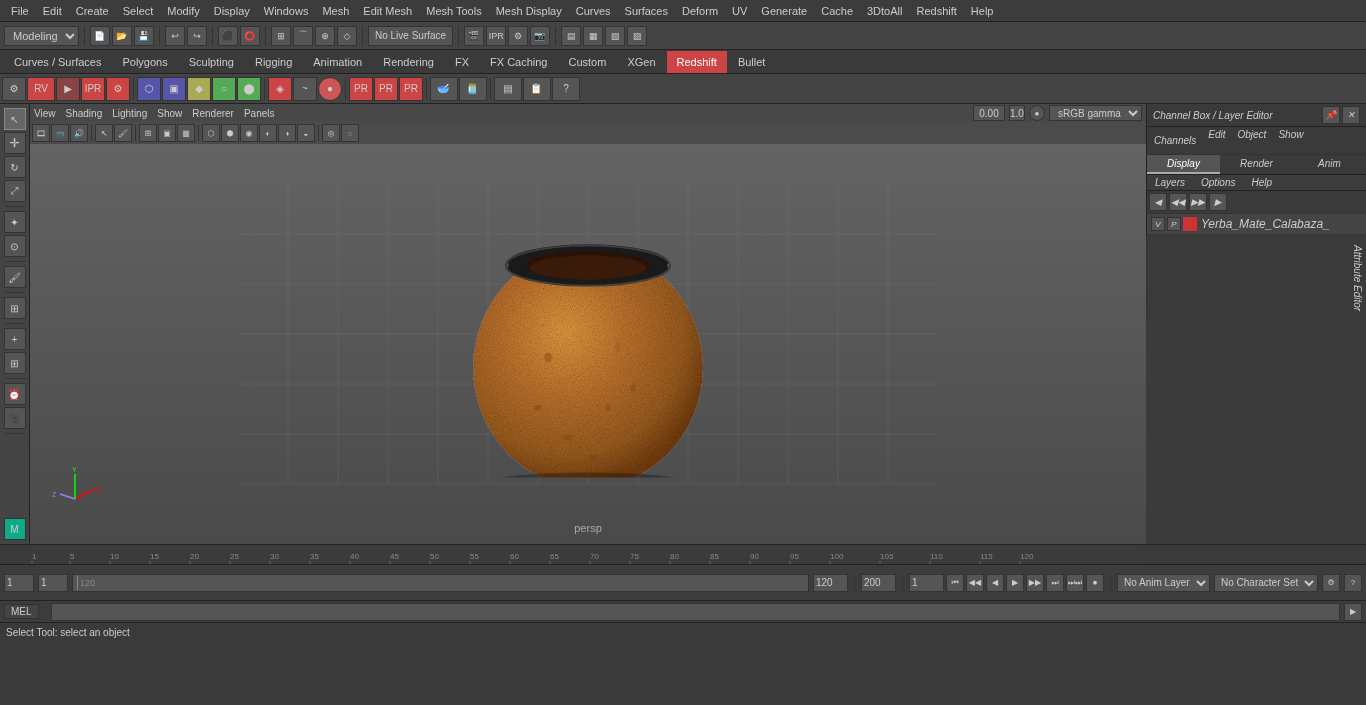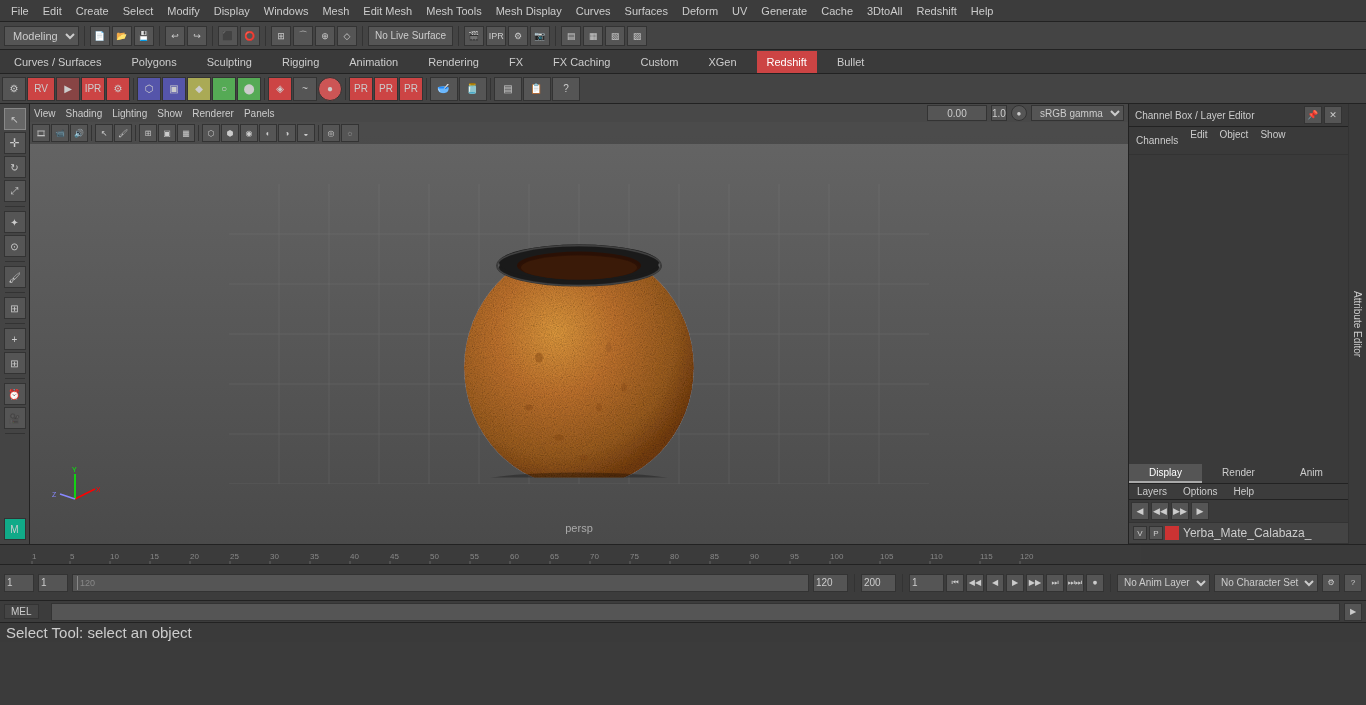--- a/index.html
+++ b/index.html
@@ -10,21 +10,21 @@
     .menu-item { padding: 2px 7px; cursor: pointer; color: #ccc; font-size: 11px; }
 
     
     #toolbar1 { display: flex; align-items: center; background: #444; height: 28px; padding: 0 4px; border-bottom: 1px solid #222; gap: 2px; }
     .tb-dropdown { background: #555; border: 1px solid #333; color: #ccc; font-size: 11px; height: 20px; padding: 0 4px; }
     .tb-sep { width: 1px; height: 20px; background: #333; margin: 0 3px; }
     .tb-icon { width: 20px; height: 20px; background: #555; border: 1px solid #333; display: flex; align-items: center; justify-content: center; cursor: pointer; font-size: 9px; }
     .no-live { background: #555; border: 1px solid #333; color: #ccc; font-size: 10px; padding: 1px 6px; height: 20px; cursor: pointer; }
 
     
-    #mode-tabs { display: flex; align-items: center; background: #3a3a3a; height: 24px; border-bottom: 1px solid #222; padding: 0 4px; gap: 10px; }
+    #mode-tabs { display: flex; align-items: center; background: #3a3a3a; height: 24px; border-bottom: 1px solid #222; padding: 0 4px; gap: 1px; }
     .mode-tab { padding: 2px 10px; font-size: 11px; cursor: pointer; color: #ccc; height: 22px; display: flex; align-items: center; }
     .mode-tab.active { background: #c44; color: #fff; }
 
     
     #icon-toolbar { display: flex; align-items: center; background: #444; height: 30px; padding: 0 2px; border-bottom: 1px solid #222; gap: 1px; }
     .it-icon { width: 24px; height: 24px; background: #555; border: 1px solid #333; display: flex; align-items: center; justify-content: center; cursor: pointer; font-size: 10px; }
     .it-sep { width: 1px; height: 22px; background: #333; margin: 0 2px; }
 
     
     #main { display: flex; height: calc(705px - 22px - 28px - 24px - 30px - 20px - 36px - 22px - 20px); }
@@ -71,38 +71,38 @@
     #bottom-bar { height: 36px; background: #3c3c3c; border-top: 1px solid #222; display: flex; align-items: center; padding: 0 4px; gap: 4px; }
     .bb-input { background: #555; border: 1px solid #333; color: #ccc; font-size: 10px; width: 40px; height: 18px; padding: 0 2px; }
     .bb-sep { width: 1px; height: 18px; background: #333; margin: 0 2px; }
     #frame-bar { flex: 1; background: #555; border: 1px solid #333; height: 18px; display: flex; align-items: center; padding: 0 4px; }
     .bb-dropdown { background: #555; border: 1px solid #333; color: #ccc; font-size: 10px; height: 18px; padding: 0 2px; }
     #anim-controls { display: flex; gap: 2px; align-items: center; }
     .ac-btn { width: 18px; height: 18px; background: #555; border: 1px solid #333; display: flex; align-items: center; justify-content: center; cursor: pointer; font-size: 8px; color: #ccc; }
 
     
     #status-bar { height: 20px; background: #3a3a3a; border-top: 1px solid #222; display: flex; align-items: center; padding: 0 6px; }
-    .status-text { font-size: 15px; color: #ccc; text-align: center; }
+    .status-text { font-size: 10px; color: #ccc; text-align: center; }
     #mel-label { background: #444; border: 1px solid #333; color: #ccc; font-size: 10px; padding: 1px 6px; margin-right: 8px; }
 
     
     #mel-bar { height: 22px; background: #3c3c3c; border-top: 1px solid #222; display: flex; align-items: center; padding: 0 4px; gap: 4px; }
     #mel-input { flex: 1; background: #555; border: 1px solid #333; color: #ccc; font-size: 10px; height: 18px; padding: 0 4px; }
 
     
     #axis-display { position: absolute; bottom: 30px; left: 20px; width: 50px; height: 50px; }
 
     
     .grid-svg { opacity: 0.4; }
 
     
     #rp-icon-row { display: flex; background: #3a3a3a; border-bottom: 1px solid #333; padding: 2px; gap: 2px; }
     .rp-icon-btn { width: 18px; height: 18px; background: #555; border: 1px solid #333; display: flex; align-items: center; justify-content: center; cursor: pointer; font-size: 9px; color: #ccc; }
 
-    #outer-right { display: flex; flex-direction: row; }
+    #outer-right { display: flex; flex-direction: column; font-style: italic; }
     #ae-tab-vertical { writing-mode: vertical-rl; background: #3a3a3a; color: #ccc; font-size: 10px; padding: 10px 3px; cursor: pointer; border-left: 1px solid #333; text-align: center; }
   </style>
 </head>
 <body>
 
 <div id="menu-bar">
   <span class="menu-item">File</span>
   <span class="menu-item">Edit</span>
   <span class="menu-item">Create</span>
   <span class="menu-item">Select</span>
@@ -234,21 +234,21 @@
     <div id="viewport-menubar">
       <div style="display:flex;gap:10px;flex:1;">
         <span class="vp-menu">View</span>
         <span class="vp-menu">Shading</span>
         <span class="vp-menu">Lighting</span>
         <span class="vp-menu">Show</span>
         <span class="vp-menu">Renderer</span>
         <span class="vp-menu">Panels</span>
       </div>
       <div id="gamma-bar">
-        <input type="text" class="gamma-val" style="width: 60px;" value="0.00">
+        <input type="text" class="gamma-val" style="width: 32px;" value="0.00">
         <input type="text" class="gamma-val" style="width: 16px;" value="1.00">
         <div class="tb-icon" style="width:16px;height:16px;background:#555;border-radius:50%;font-size:8px;">●</div>
         <select class="tb-dropdown" style="font-size:10px;height:16px;">
           <option>sRGB gamma</option>
         </select>
       </div>
     </div>
 
     <div style="position:absolute;top:18px;left:0;right:0;display:flex;align-items:center;background:rgba(50,50,50,0.5);height:22px;padding:0 2px;gap:1px;z-index:9;">
       <div class="it-icon" style="width:18px;height:18px;font-size:8px;">🎞</div>

